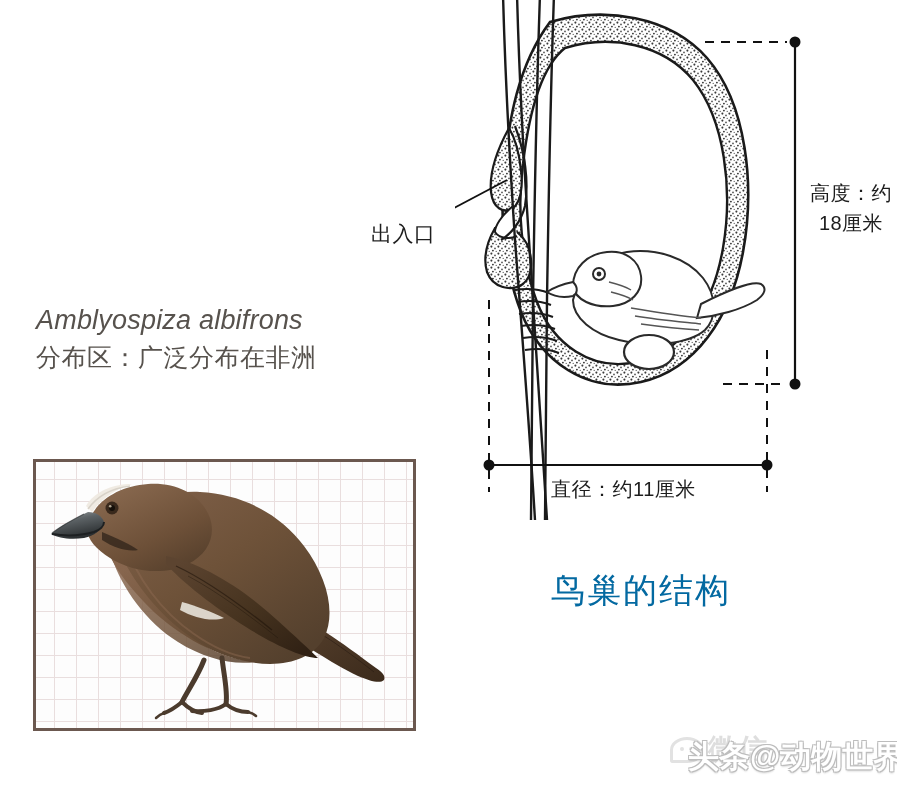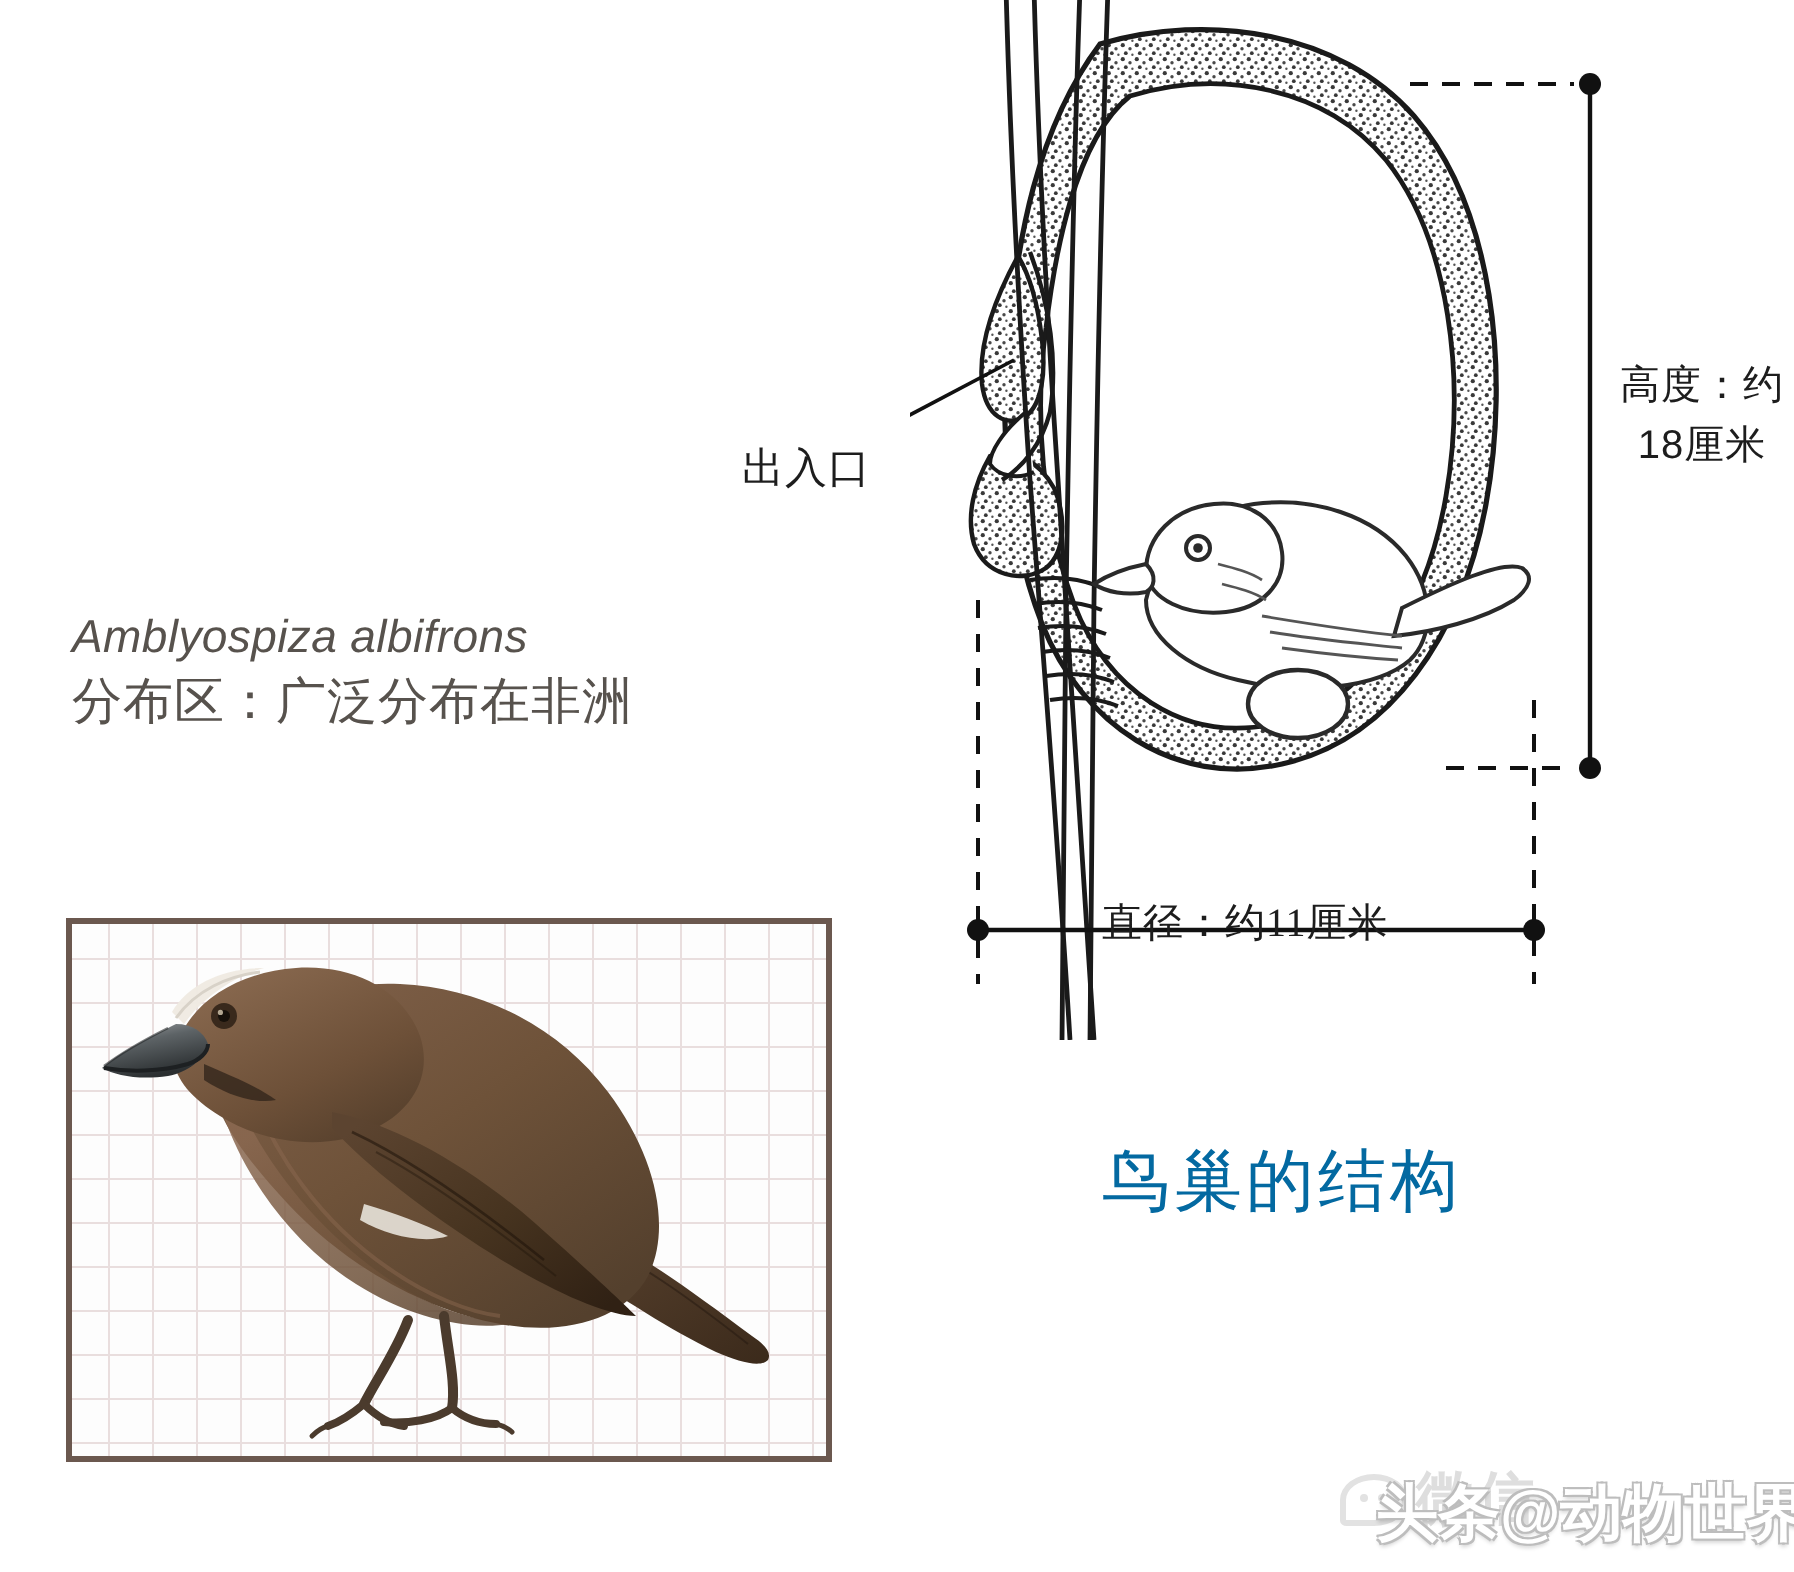--- a/index.html
+++ b/index.html
@@ -26,21 +26,21 @@
     width: 400px;
     color: #57524d;
     line-height: 1.32;
   }
   .species-cn {
     font-size: 27px;
     letter-spacing: 1px;
     color: #57524d;
   }
   .species-latin {
-    font-size: 23px;
+    font-size: 27px;
     font-style: italic;
     letter-spacing: 0.2px;
     color: #57524d;
     margin-top: 1px;
   }
   .species-line {
     font-size: 25px;
     letter-spacing: 0.5px;
     color: #57524d;
     margin-top: 2px;
@@ -100,23 +100,22 @@
   }
   .lbl-height {
     left: 810px;
     top: 178px;
     line-height: 1.5;
     font-size: 20px;
     text-align: center;
   }
   .lbl-diameter {
     left: 551px;
-    top: 448px;
+    top: 476px;
     font-size: 20px;
-    font-family: Liberation Serif, serif;
   }
   .caption {
     position: absolute;
     left: 551px;
     top: 568px;
     font-size: 34px;
     letter-spacing: 2px;
     color: #0369a1;
   }
 

